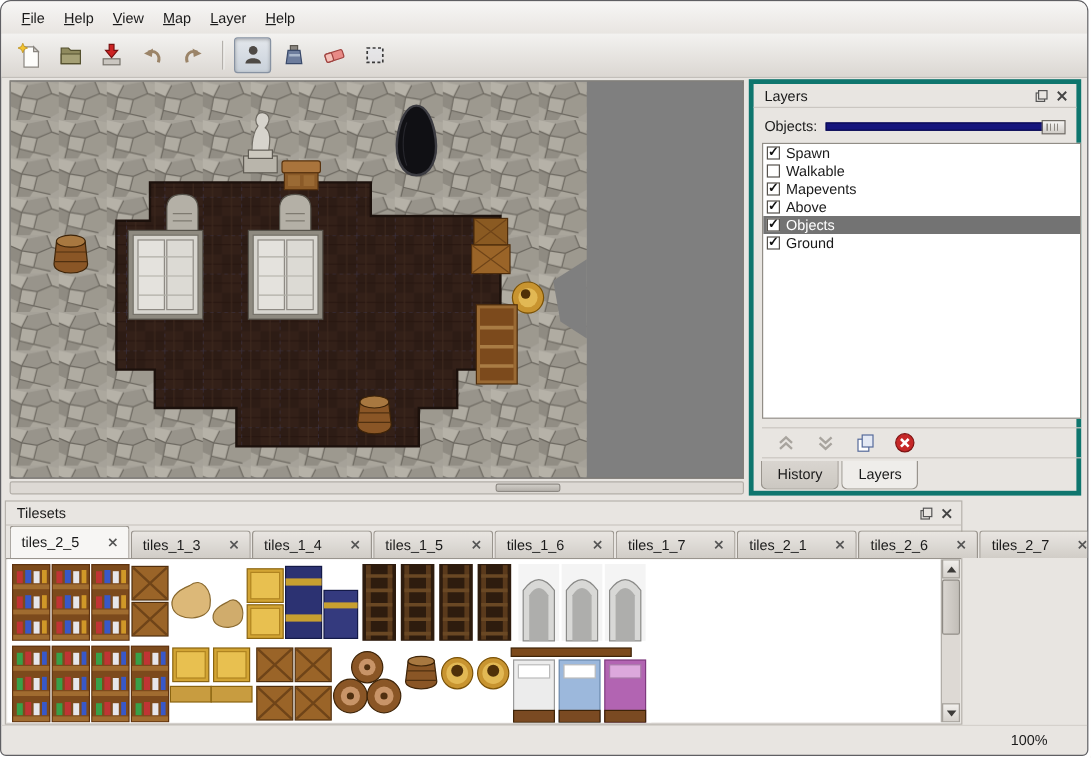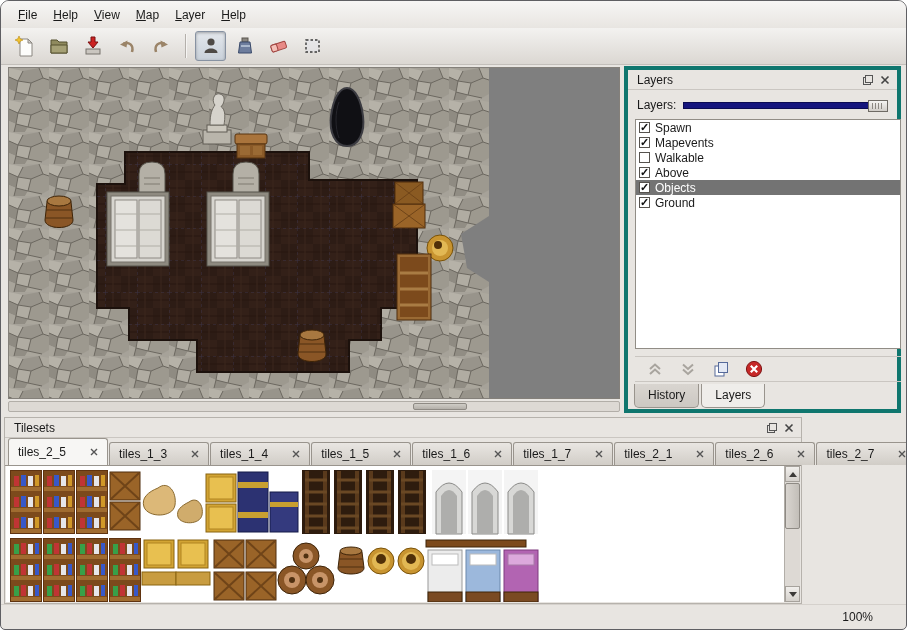--- a/index.html
+++ b/index.html
@@ -266,39 +266,39 @@
           </svg>
       </span>
       <span class="dock-icon">
         <svg width="12" height="12">
             <path d="M2.5 2.5 L9.5 9.5 M9.5 2.5 L2.5 9.5" stroke="#444" stroke-width="1.6"></path>
           </svg>
       </span>
     </div>
 
     <div class="opacity-row">
-      <span>Layers:</span>
+      <span>Objects:</span>
       <div class="opacity-slider">
         <div class="track"></div>
         <div class="handle"></div>
       </div>
     </div>
 
     <div class="layer-list">
       <div class="layer-row">
         <span class="cb checked"></span>
         <span>Spawn</span>
       </div>
       <div class="layer-row">
+        <span class="cb"></span>
+        <span>Walkable</span>
+      </div>
+      <div class="layer-row">
         <span class="cb checked"></span>
         <span>Mapevents</span>
-      </div>
-      <div class="layer-row">
-        <span class="cb"></span>
-        <span>Walkable</span>
       </div>
       <div class="layer-row">
         <span class="cb checked"></span>
         <span>Above</span>
       </div>
       <div class="layer-row selected">
         <span class="cb checked"></span>
         <span>Objects</span>
       </div>
       <div class="layer-row">

